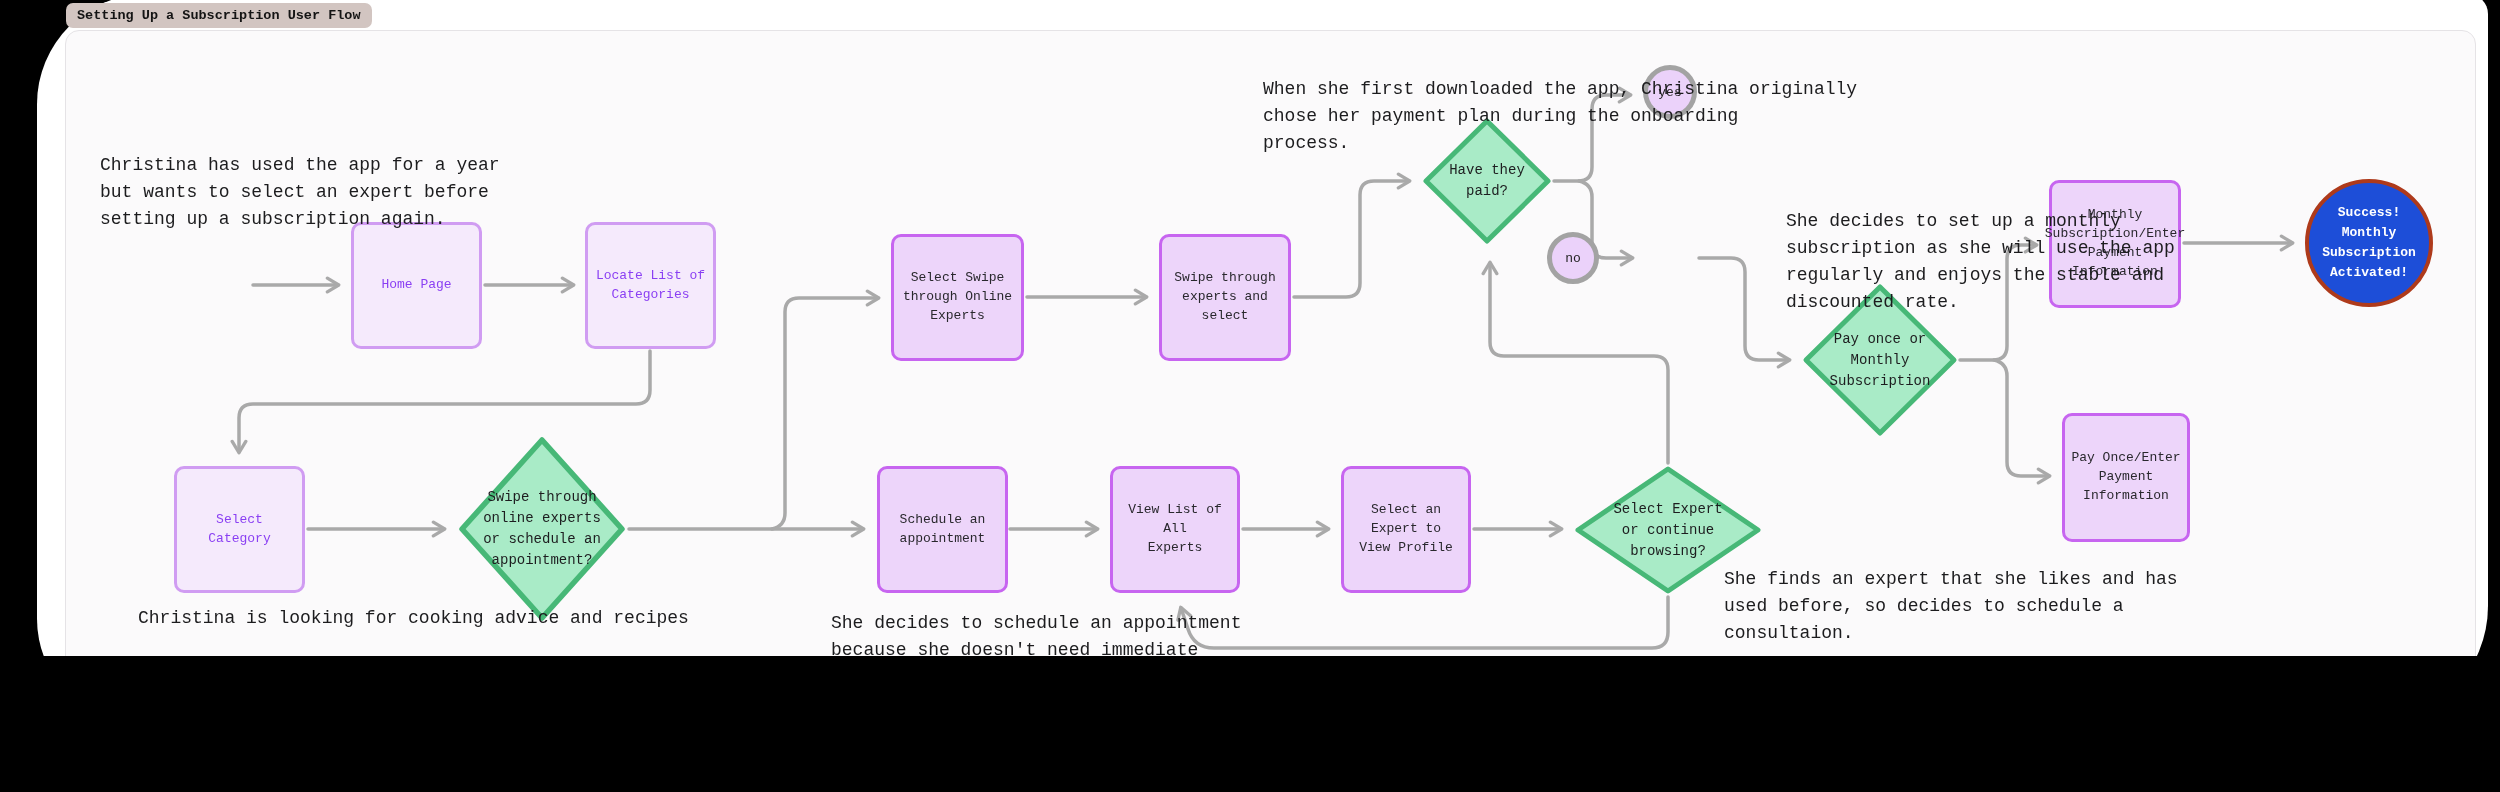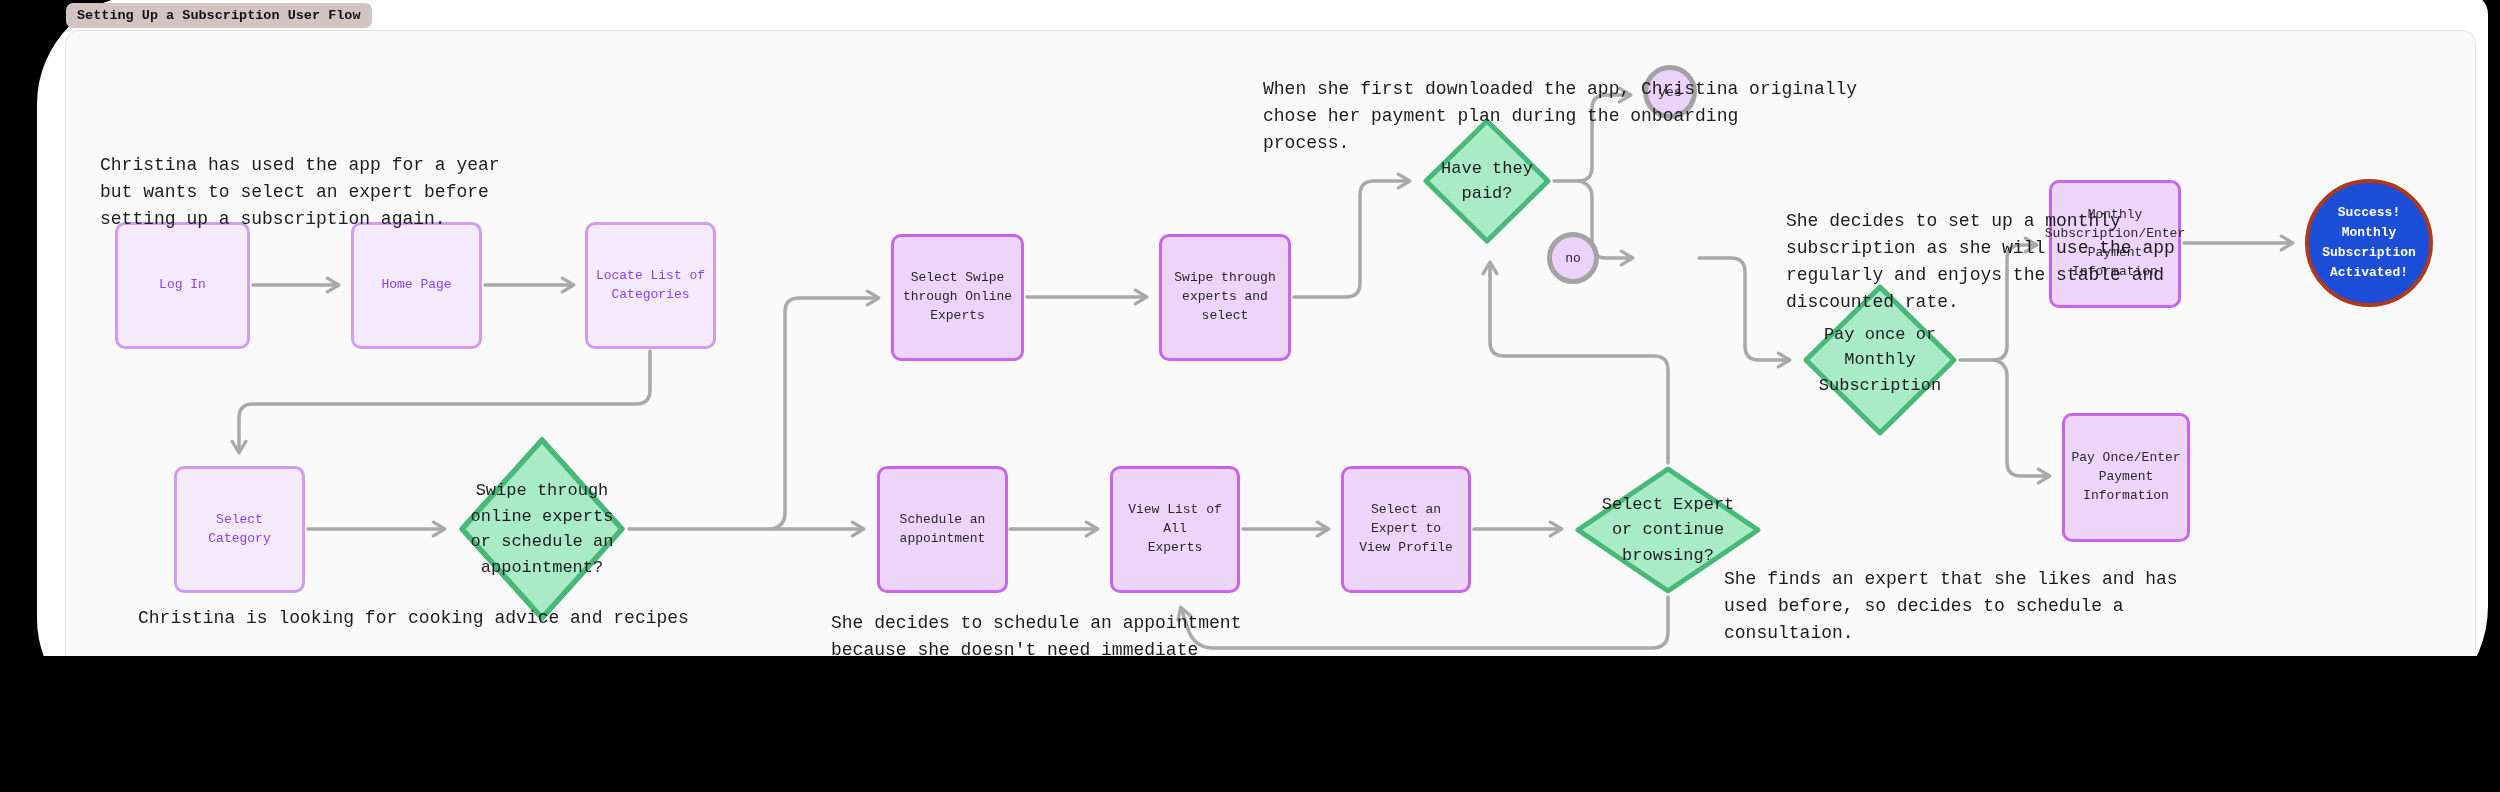--- a/index.html
+++ b/index.html
@@ -22,21 +22,21 @@
   .box.lilac{background:#EDD5FA;border-color:#C765F0;color:#29282d;}
   .circle{position:absolute;box-sizing:border-box;border-radius:50%;
     display:flex;align-items:center;justify-content:center;text-align:center;
     font-size:13px;white-space:pre-line;}
   .circle.small{background:#EBD2FA;border:5px solid #a3a3a3;color:#232323;}
   .circle.terminal{background:#1d4ed8;border:4.5px solid #AE3A1B;color:#fff;line-height:1.55;font-weight:bold;}
   .diamond{position:absolute;}
   .diamond svg{position:absolute;left:0;top:0;}
   .diamond .dlabel{position:absolute;left:0;top:0;width:100%;height:100%;
     display:flex;align-items:center;justify-content:center;text-align:center;
-    font-size:17px;line-height:1.5;color:#1d1d1f;white-space:pre-line;}
+    font-size:14px;line-height:1.5;color:#1d1d1f;white-space:pre-line;}
   .note{position:absolute;font-size:18px;line-height:1.5;color:#1c1c1e;white-space:pre-line;}
 </style>
 </head>
 <body>
 
 <div class="stage">
 
   <div class="stripes"></div>
   <div class="window"></div>
   <div class="canvas-frame" style="z-index:2"></div>
@@ -66,21 +66,20 @@
         <path marker-end="url(#arrow)" d="M 1994,360 Q 2007,363 2007,376 V 462 Q 2007,476 2021,476 H 2049"></path>
         <path marker-end="url(#arrow)" d="M 2184,243 H 2292"></path>
         <path marker-end="url(#arrow)" d="M 1668,463 V 370 Q 1668,356 1654,356 H 1504 Q 1490,356 1490,342 V 263"></path>
         <path marker-end="url(#arrow)" d="M 1668,597 V 632 Q 1668,648 1652,648 H 1214 Q 1194,648 1188,629 L 1181,608"></path>
         <path marker-end="url(#arrow)" d="M 1010,529 H 1097"></path>
         <path marker-end="url(#arrow)" d="M 1243,529 H 1328"></path>
         <path marker-end="url(#arrow)" d="M 1474,529 H 1561"></path>
       </g>
     </svg>
 
-    <div class="box purple" style="left:115px;top:222px;width:135px;height:127px"><span>Log In</span></div>
     <div class="box purple" style="left:351px;top:222px;width:131px;height:127px"><span>Home Page</span></div>
     <div class="box purple" style="left:585px;top:222px;width:131px;height:127px"><span>Locate List of
 Categories</span></div>
     <div class="box purple" style="left:174px;top:466px;width:131px;height:127px"><span>Select Category</span></div>
 
     <div class="box lilac" style="left:891px;top:234px;width:133px;height:127px"><span>Select Swipe
 through Online
 Experts</span></div>
     <div class="box lilac" style="left:1159px;top:234px;width:132px;height:127px"><span>Swipe through
 experts and select</span></div>

